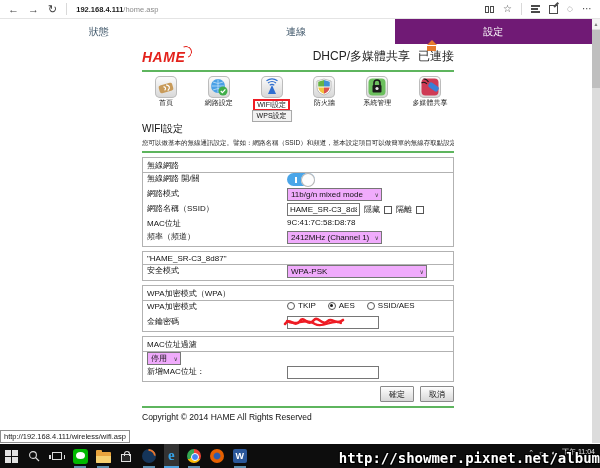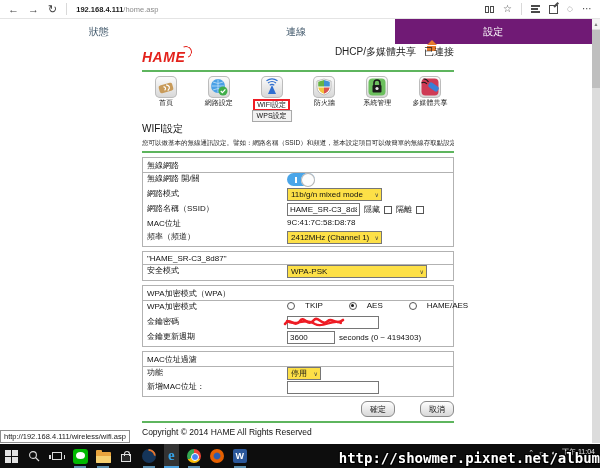--- a/index.html
+++ b/index.html
@@ -42,21 +42,21 @@
   .logo-row{ position:relative; height:22px;text-decoration:underline; }
   .logo{ color:#e3221c; font-weight:bold; font-style:italic; font-size:14px;
     letter-spacing:.5px; position:relative; display:inline-block; top:2px; }
   .logo::after{ content:""; position:absolute; right:-7px; top:-3px; width:10px; height:10px;
     border:1.5px solid #e3221c; border-left-color:transparent; border-bottom-color:transparent;
     border-radius:50%; transform:rotate(20deg); }
   .home-up{ position:absolute; right:18px; top:-4px; width:9px; height:8px; }
   .home-up::before{ content:""; position:absolute; left:0; top:3px; width:9px; height:5px; background:#e67b2d; }
   .home-up::after{ content:""; position:absolute; left:-0.5px; top:-3px; border-left:5px solid transparent;
     border-right:5px solid transparent; border-bottom:5px solid #e67b2d; }
-  .dhcp{ position:absolute; right:0; bottom:10px; font-size:10px; color:#222; }
+  .dhcp{ position:absolute; right:0; bottom:4px; font-size:12px; color:#222; }
   .dhcp b{ font-weight:normal; margin-left:8px; }
   .ghr{ height:2px; background:#5eb55e; border:0; margin:1px 0 4px 0; }
   
   .navrow{ display:flex; justify-content:space-between; height:34px; margin-top:2px; position:relative; }
   .navitem{ width:48px; text-align:center; position:relative; }
   .navitem .nlabel{ font-size:7px; color:#222; margin-top:1px; display:inline-block; line-height:1.2; }
   .nlabel.redbox{ border:2px solid #ee1c24; padding:0 2px; }
   .icbase{ width:22px; height:22px; margin:0 auto; border-radius:5px;
     background:linear-gradient(#fdfdfd,#d6d6d6); box-shadow:0 0 0 1px #bcbcbc inset; position:relative; }
   .icbase svg{ position:absolute; inset:0; }
@@ -64,39 +64,39 @@
     background:#f2f2f2; border:1px solid #a8a8a8; font-size:7px; padding:0 4px; white-space:nowrap; }
   
   .ptitle{ font-size:10px; margin-top:12px; }
   .pdesc{ font-size:6.5px; color:#222; margin:3px 0 3px 0; white-space:nowrap; overflow:hidden; }
   
   .ftable{ border:1px solid #b2b2b2; margin-bottom:4px; }
   .fhead{ font-size:8px; padding:2px 4px 1px 4px; border-bottom:1px solid #b2b2b2; }
   .frow{ display:flex; align-items:flex-start; min-height:15px; padding:0 4px; }
   .flabel{ width:140px; flex:none; font-size:8px; }
   .fctrl{ display:flex; align-items:center; gap:4px; font-size:8px; }
-  .sel{ position:relative; height:13px; line-height:12px; background:#fde047;
+  .sel{ position:relative; height:13px; line-height:12px; background:#f0abfc;
     border:1px solid #767676; padding:0 13px 0 3px; font-size:8px; white-space:nowrap; }
   .sel::after{ content:"\2228"; position:absolute; right:2px; top:0; font-size:6px; color:#444; }
   .tinput{ height:13px; border:1px solid #767676; font-size:8px; padding:0 2px;
     font-family:"Liberation Sans","DejaVu Sans",sans-serif; background:#fff; color:#111; }
   .toggle{ width:28px; height:13px; border-radius:7px; background:#4aa5e8; position:relative; }
   .toggle::before{ content:""; position:absolute; left:8px; top:3.5px; width:1.5px; height:6px; background:#fff; }
   .toggle .knob{ position:absolute; right:0; top:-0.5px; width:14px; height:14px; border-radius:50%;
     background:#fdfdfd; box-shadow:0 0 0 1px #b5b5b5 inset; }
   .cb{ width:8px; height:8px; border:1px solid #555; background:#fff; display:inline-block; }
   .rad{ width:8px; height:8px; border:1px solid #555; border-radius:50%; display:inline-block; position:relative; }
   .rad.sel2::after{ content:""; position:absolute; inset:1.5px; border-radius:50%; background:#1a1a1a; }
-  .radgrp{ display:flex; align-items:center; gap:10px; }
+  .radgrp{ display:flex; align-items:center; gap:3px; }
   .radgrp .gap{ width:6px; }
   .scrib-wrap{ position:relative; }
   .scrib-wrap svg{ position:absolute; left:-6px; top:-3px; pointer-events:none; }
   .btnrow{ display:flex; justify-content:flex-end; gap:6px; margin:4px 0 4px 0; }
-  .wbtn{ font-size:8px; padding:1.5px 8px; border:1px solid #8a8a8a; border-radius:6px;
-    background:linear-gradient(#fefefe,#d8d8d8); color:#111;margin-left:19px; }
+  .wbtn{ font-size:8px; padding:1.5px 8px; border:1px solid #8a8a8a; border-radius:1px;
+    background:linear-gradient(#fefefe,#d8d8d8); color:#111; }
   .copyright{ text-align:left; font-size:8.5px; color:#111; }
   
   .statusbar{ position:absolute; left:0; bottom:25px; background:#fff; border:1px solid #8f8f8f;
     font-size:7.5px; padding:1px 3px; color:#1a1a1a; z-index:20; }
   
   .taskbar{ position:absolute; left:0; bottom:0; width:600px; height:24px; background:#0d0d0d;
     display:flex; align-items:center; padding:0 3px; gap:7px; z-index:10; }
   .tb{ width:16px; height:16px; position:relative; display:flex; align-items:center; justify-content:center; flex:none; }
   .tb.run::after{ content:""; position:absolute; bottom:-4px; left:2px; right:2px; height:2px; background:#5c8fae; }
   .startgrid{ display:grid; grid-template-columns:6px 6px; grid-template-rows:6px 6px; gap:1px; }
@@ -308,46 +308,38 @@
       <div class="frow">
         <span class="flabel">WPA加密模式</span>
         <span class="fctrl radgrp">
           <span class="rad"></span>
           <span>TKIP</span>
             <span class="gap"></span>
           <span class="rad sel2"></span>
           <span>AES</span>
             <span class="gap"></span>
           <span class="rad"></span>
-          <span>HAME/AES</span>
+          <span>SSID/AES</span>
         </span>
       </div>
       <div class="frow">
         <span class="flabel">金鑰密碼</span>
         <span class="fctrl scrib-wrap">
           <input class="tinput" style="width: 92px;">
           <svg width="72" height="19">
             <path d="M4 11 C 9 3, 13 16, 19 8 C 23 2, 27 15, 33 7 C 37 2, 41 14, 47 8 C 51 4, 55 13, 62 7" stroke="#ee1c24" stroke-width="2.6" fill="none" stroke-linecap="round"></path>
             <path d="M6 8 C 14 14, 24 4, 34 11 C 42 16, 52 5, 60 10" stroke="#ee1c24" stroke-width="2.2" fill="none" stroke-linecap="round"></path>
           </svg>
         </span>
       </div>
-      <div class="frow">
-        <span class="flabel">金鑰更新週期</span>
-        <span class="fctrl">
-          <input class="tinput" style="width: 48px;" value="3600">
-          <span>seconds  (0 ~ 4194303)</span>
-        </span>
-      </div>
     </div>
 
     <div class="ftable">
       <div class="fhead">MAC位址過濾</div>
       <div class="frow" style="min-height:14px">
-        <span class="flabel">功能</span>
         <span class="fctrl">
             <span class="sel" style="width:34px">停用</span>
           </span>
       </div>
       <div class="frow">
         <span class="flabel">新增MAC位址：</span>
         <span class="fctrl">
             <input class="tinput" style="width: 92px;">
           </span>
       </div>

